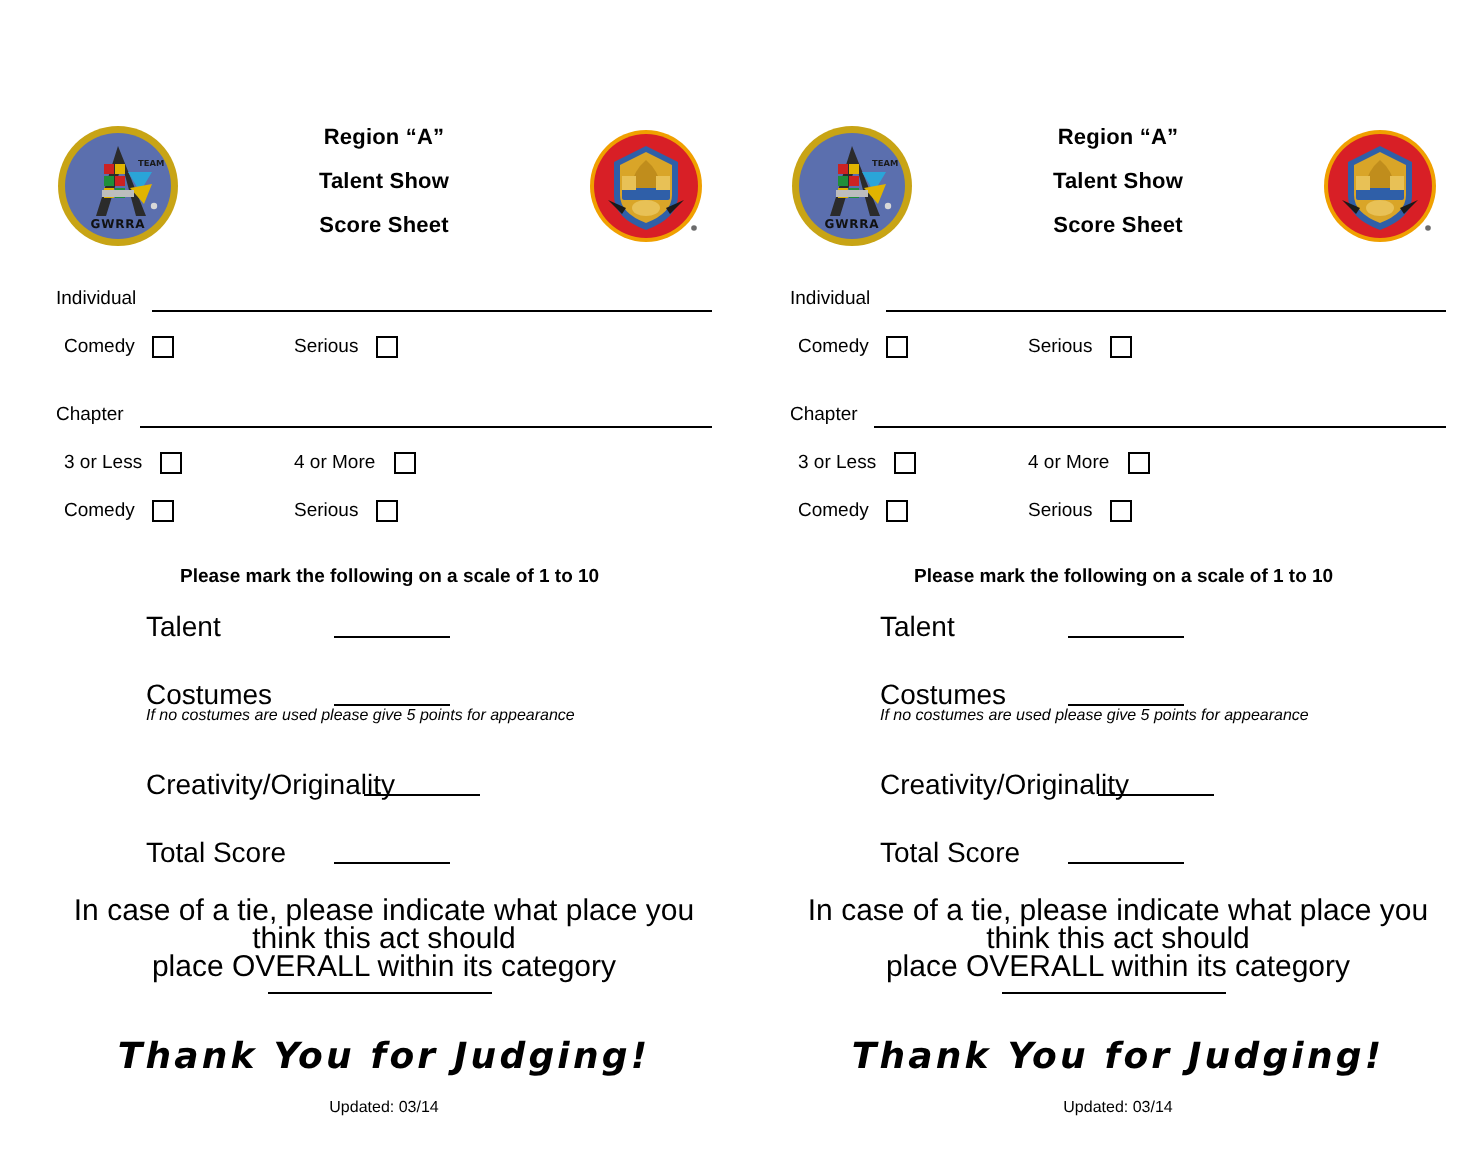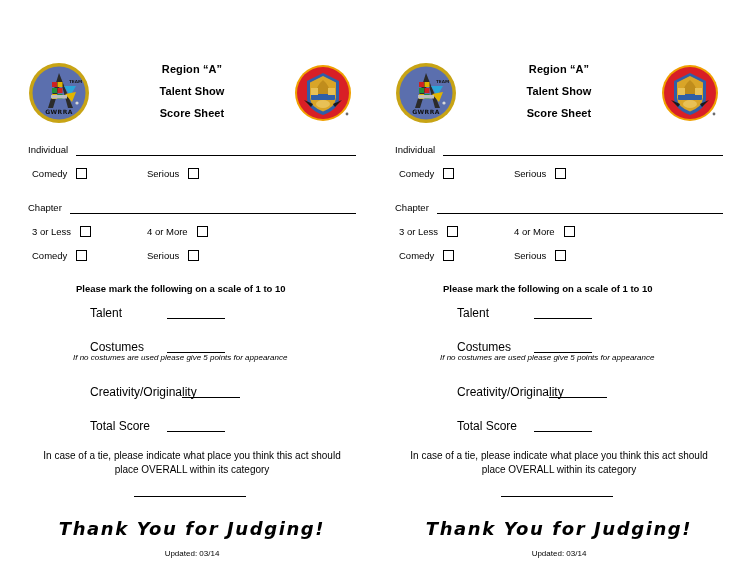--- a/index.html
+++ b/index.html
@@ -117,39 +117,39 @@
     box-sizing: border-box;
     margin-left: 9px;
     flex: 0 0 auto;
   }
   .ci-a { left: 0px; }
   .ci-b { left: 115px; }
 
   
   .instruction {
     position: absolute;
-    left: 48px;
+    left: 62px;
     top: 283px;
     font-size: 9.5px;
     font-weight: bold;
     white-space: nowrap;
   }
 
   
   .score-row {
     position: absolute;
     left: 45px;
     width: 283px;
     height: 14px;
   }
   .score-label {
     position: absolute;
-    left: 17px;
+    left: 0;
     top: 0;
-    font-size: 12px;
+    font-size: 14px;
     line-height: 13px;
     white-space: nowrap;
   }
   .score-blank {
     position: absolute;
     top: 11px;
     height: 0;
     border-bottom: 1.3px solid #000;
   }
   .note-italic {
@@ -161,21 +161,21 @@
     line-height: 10px;
   }
 
   
   .tie-note {
     position: absolute;
     left: 2px;
     top: 449px;
     width: 324px;
     text-align: center;
-    font-size: 10px;
+    font-size: 15px;
     line-height: 14px;
   }
   .tie-blank {
     position: absolute;
     left: 106px;
     top: 496px;
     width: 112px;
     border-bottom: 1.6px solid #000;
     height: 0;
   }

